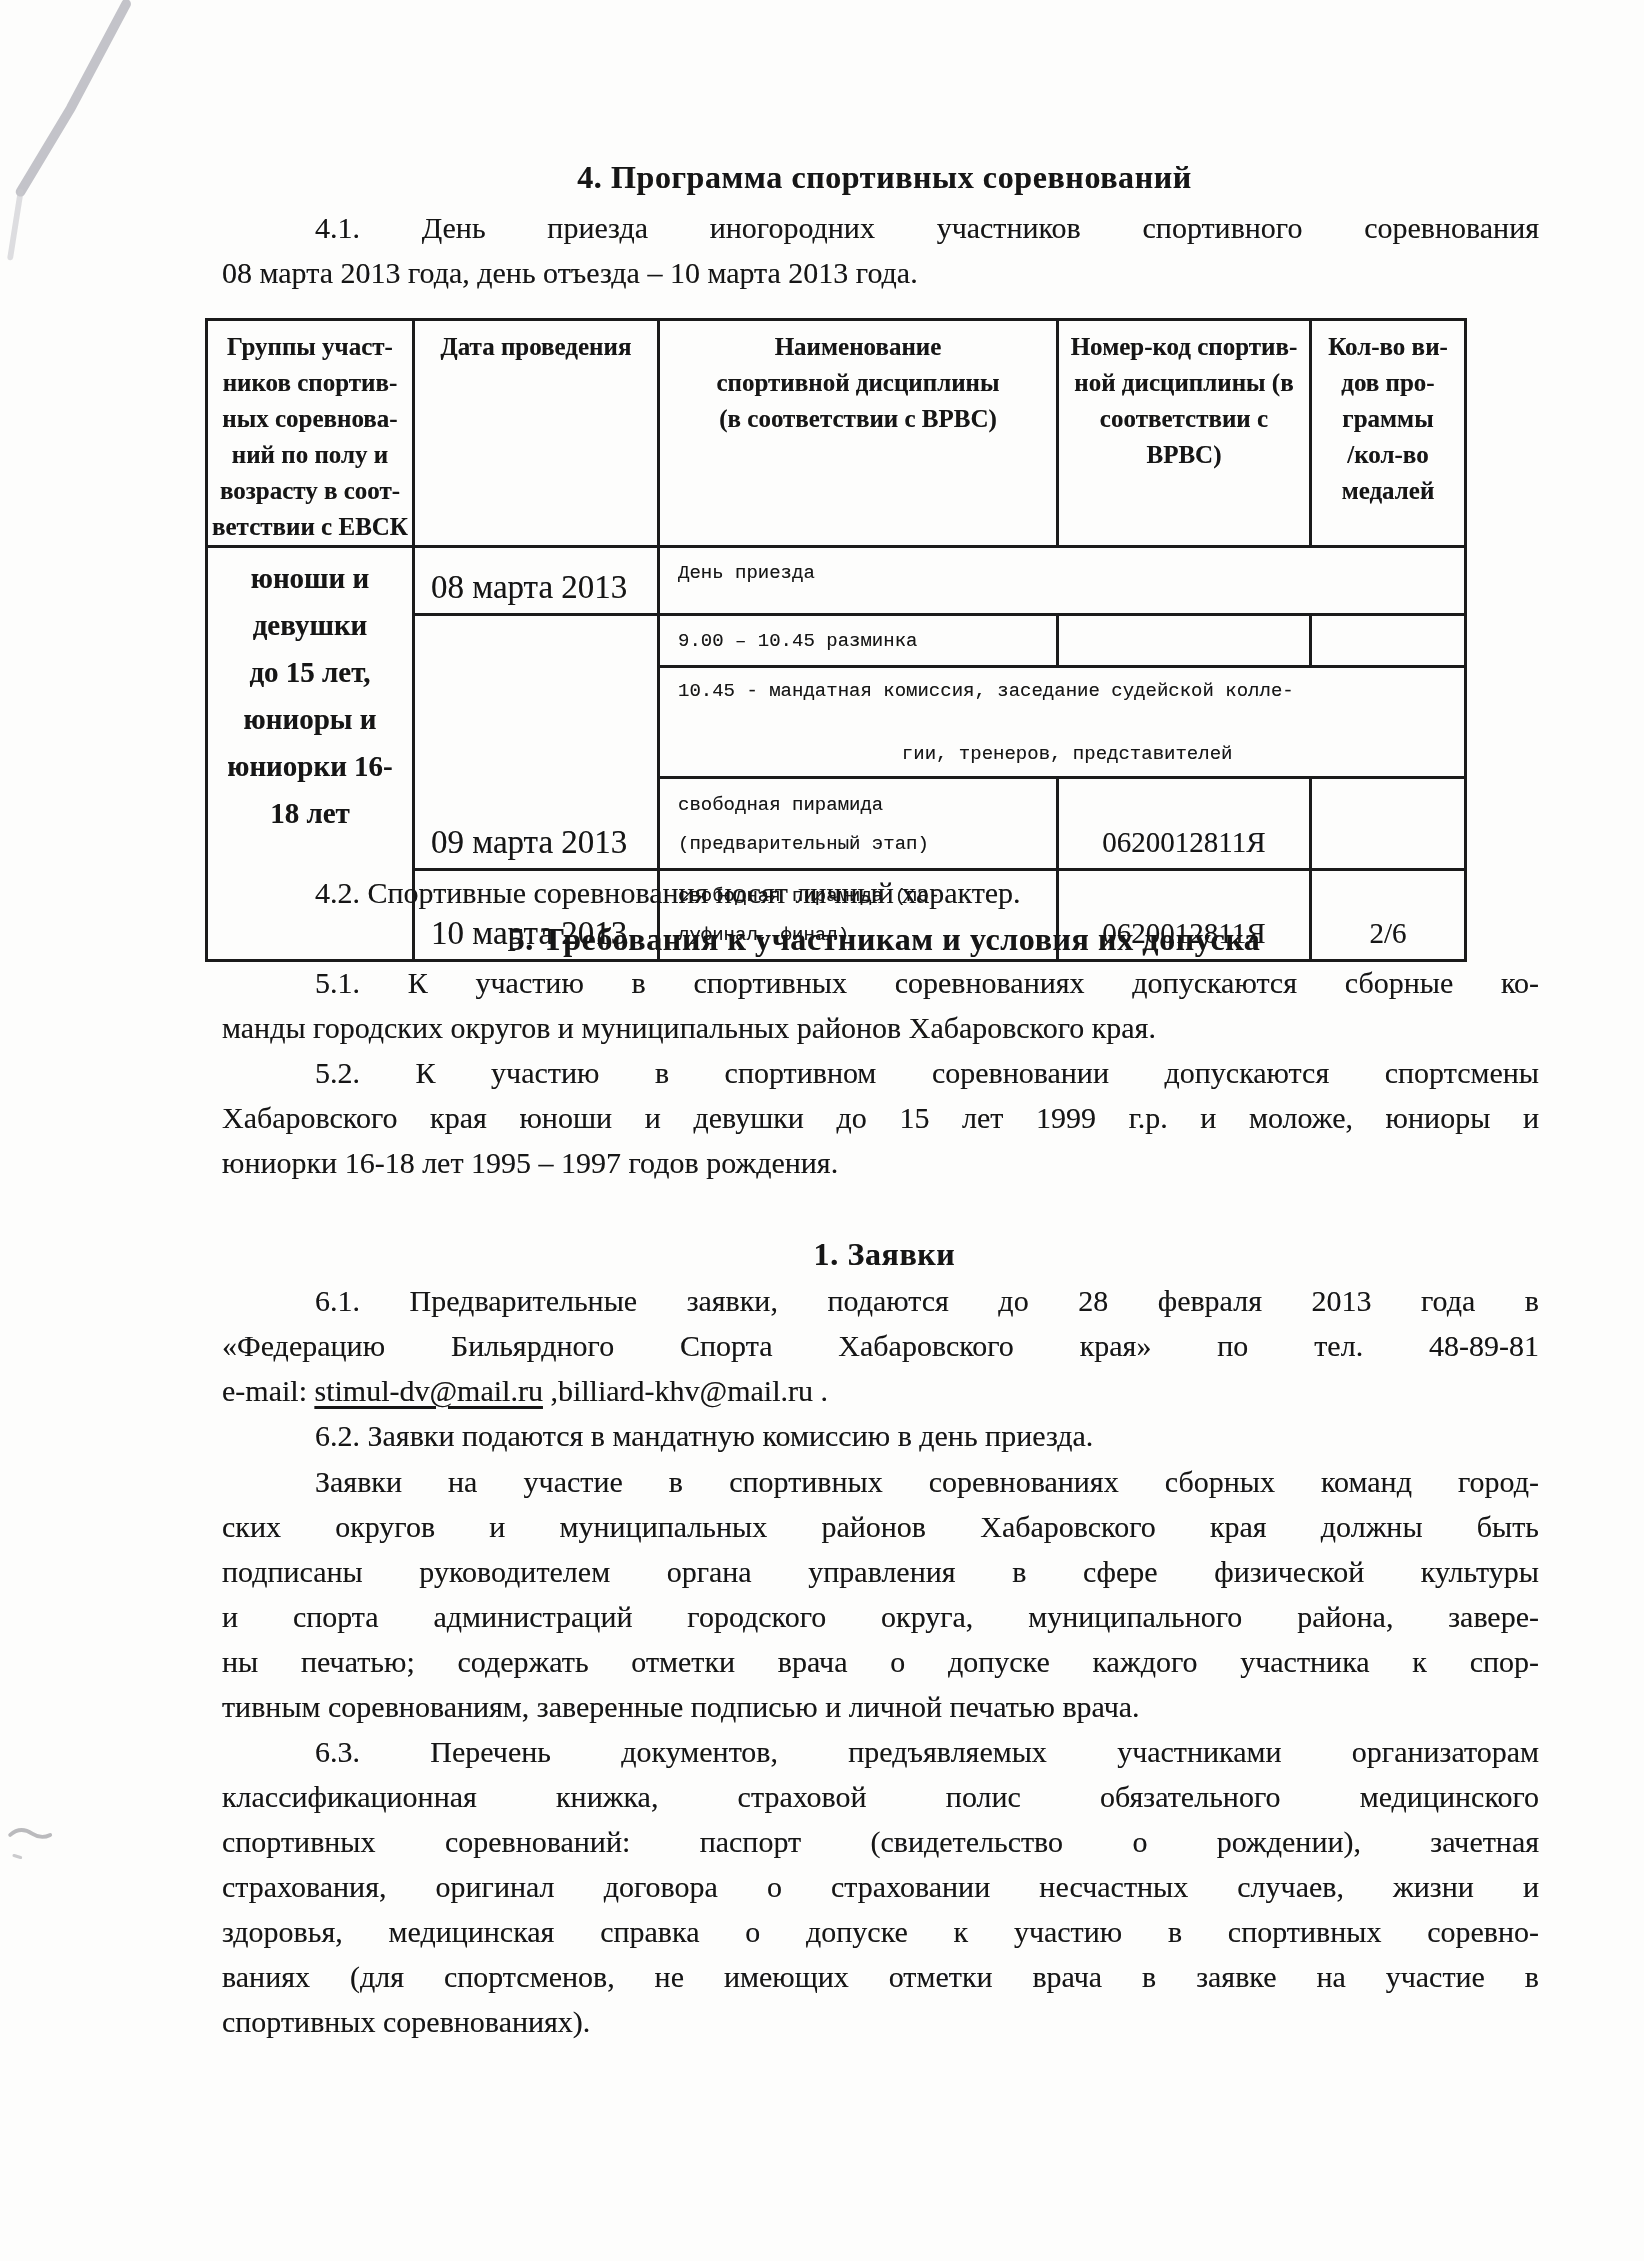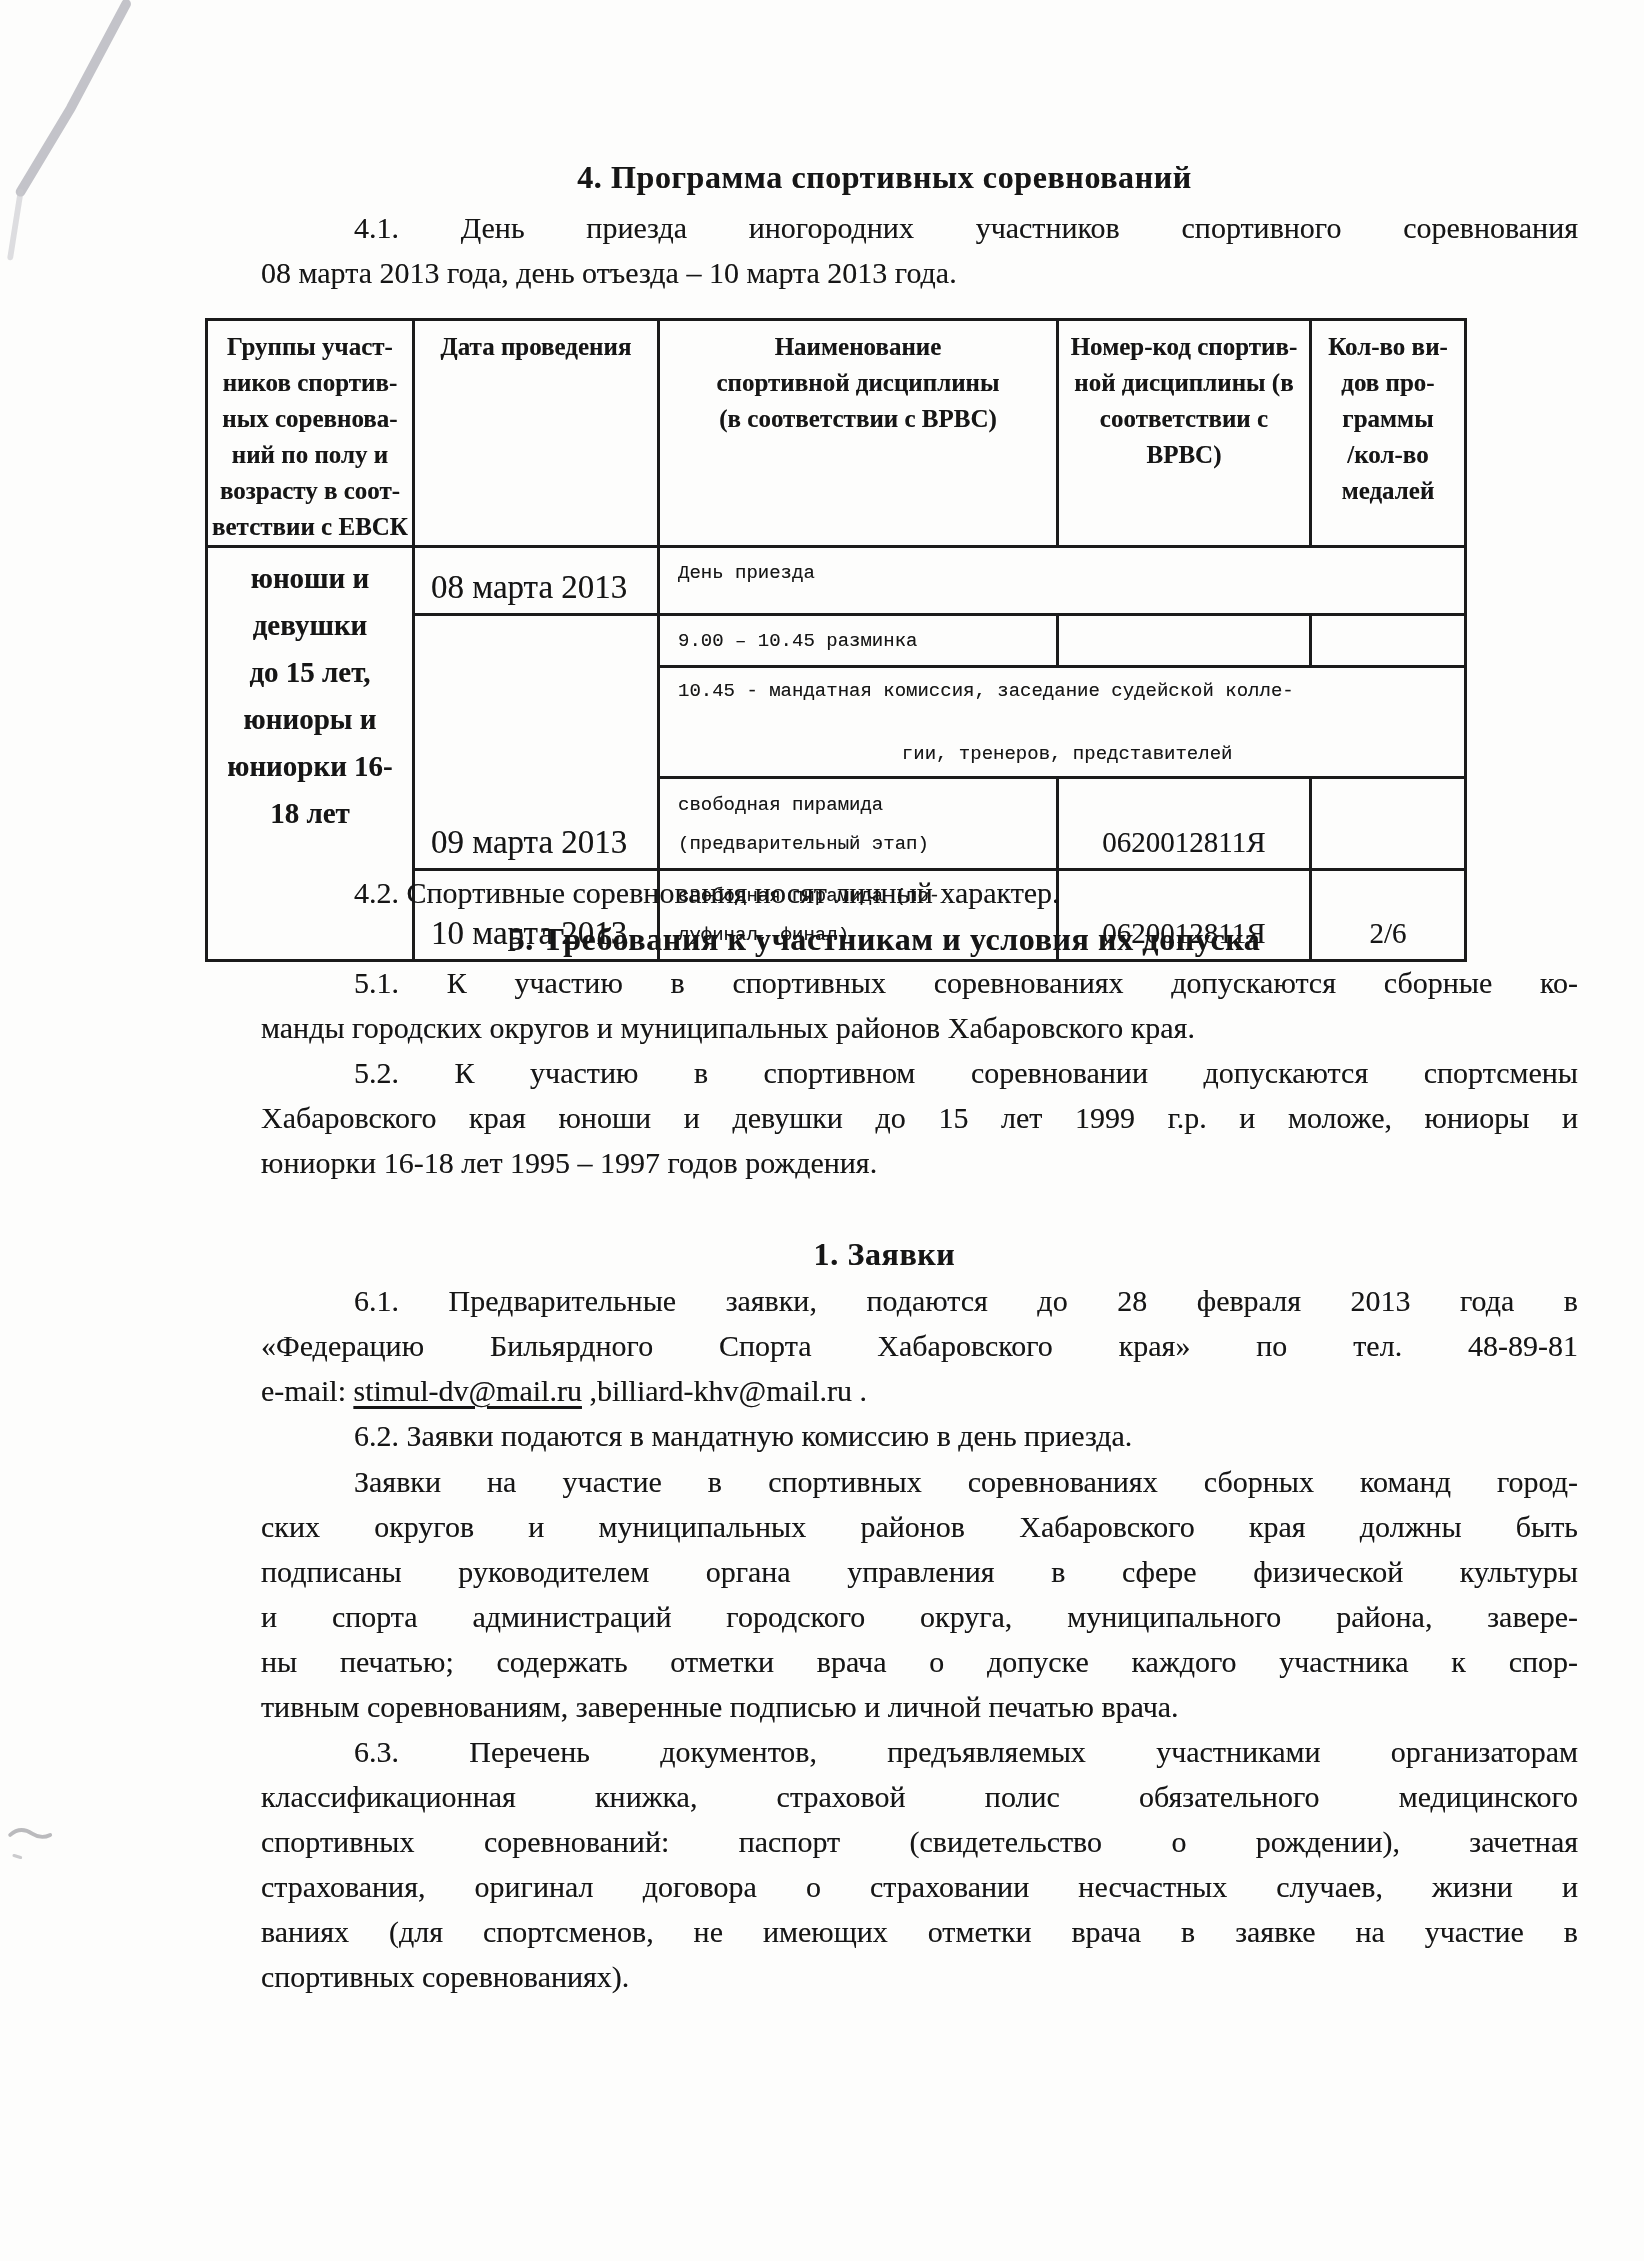--- a/index.html
+++ b/index.html
@@ -6,21 +6,21 @@
   body{
     width:1644px;height:2261px;background:#fdfdfc;position:relative;
     font-family:"Liberation Serif", serif;color:#161616;overflow:hidden;
   }
   .page{position:absolute;inset:0;}
   .txtfx{text-shadow:0 0 0.6px rgba(25,25,25,.45);}
   .h{
     position:absolute;left:222px;width:1317px;margin:4px;
     text-align:center;font-weight:700;font-size:32px;line-height:36px;letter-spacing:0.6px;
   }
-  .par{position:absolute;left:222px;width:1317px;margin-left:39px;}
+  .par{position:absolute;left:222px;width:1317px;}
   .ln{font-size:30px;line-height:45px;min-height:45px;}
   .j{text-align:justify;text-align-last:justify;}
   .ind{text-indent:93px;}
   .u{text-decoration:underline;text-decoration-thickness:2.6px;text-underline-offset:5.2px;}
 
   table.tbl{
     position:absolute;left:205px;top:318px;width:1259px;
     border-collapse:collapse;table-layout:fixed;
   }
   .tbl th,.tbl td{border:3.2px solid #1b1b1b;padding:0;overflow:hidden;}
@@ -181,18 +181,19 @@
     <div class="ln j">и спорта администраций городского округа, муниципального района, завере-</div>
     <div class="ln j">ны печатью; содержать отметки врача о допуске каждого участника к спор-</div>
     <div class="ln">тивным соревнованиям, заверенные подписью и личной печатью врача.</div>
   </div>
 
   <div class="par" style="top:1729px">
     <div class="ln ind j">6.3. Перечень документов, предъявляемых участниками организаторам</div>
     <div class="ln j">классификационная книжка, страховой полис обязательного медицинского</div>
     <div class="ln j">спортивных соревнований: паспорт (свидетельство о рождении), зачетная</div>
     <div class="ln j">страхования, оригинал договора о страховании несчастных случаев, жизни и</div>
+    <div class="ln j">здоровья, медицинская справка о допуске к участию в спортивных соревно-</div>
     <div class="ln j">ваниях (для спортсменов, не имеющих отметки врача в заявке на участие в</div>
     <div class="ln">спортивных соревнованиях).</div>
   </div>
 
 </div>
 
 
 </body></html>

